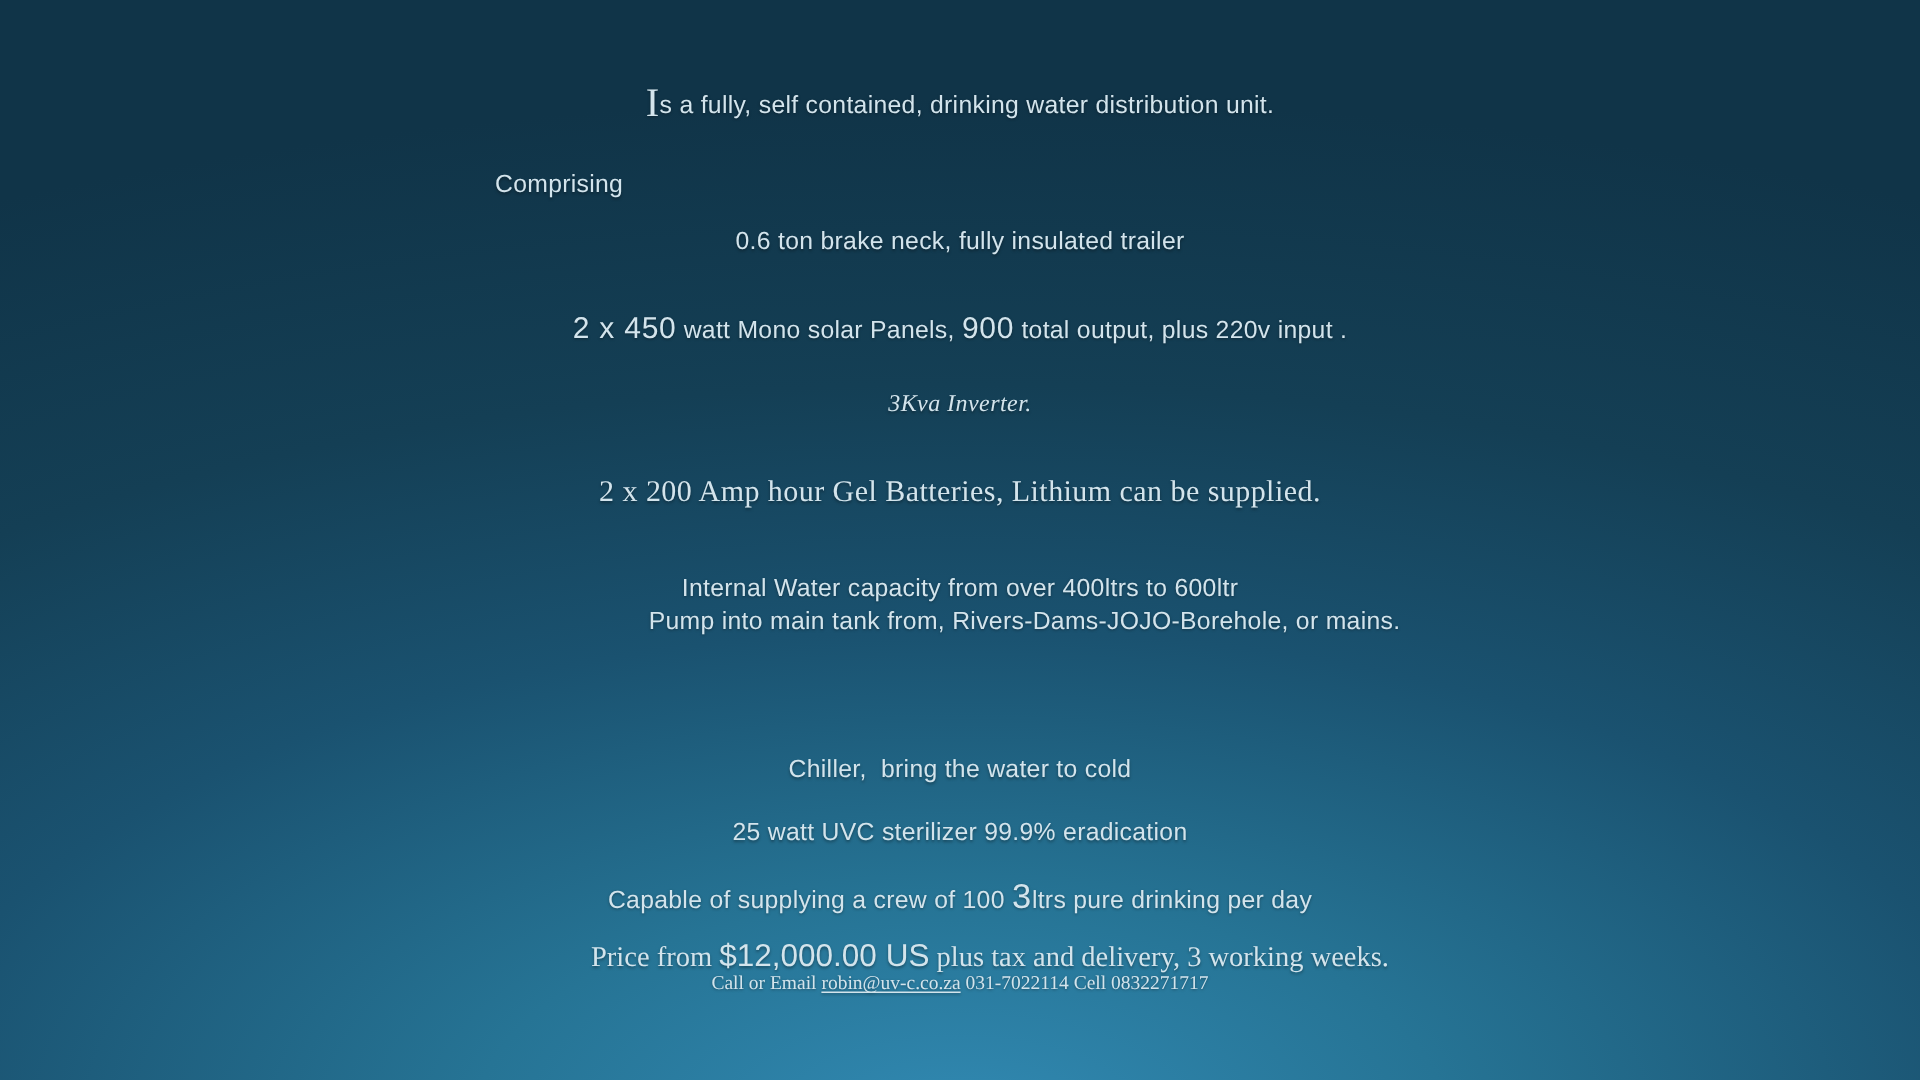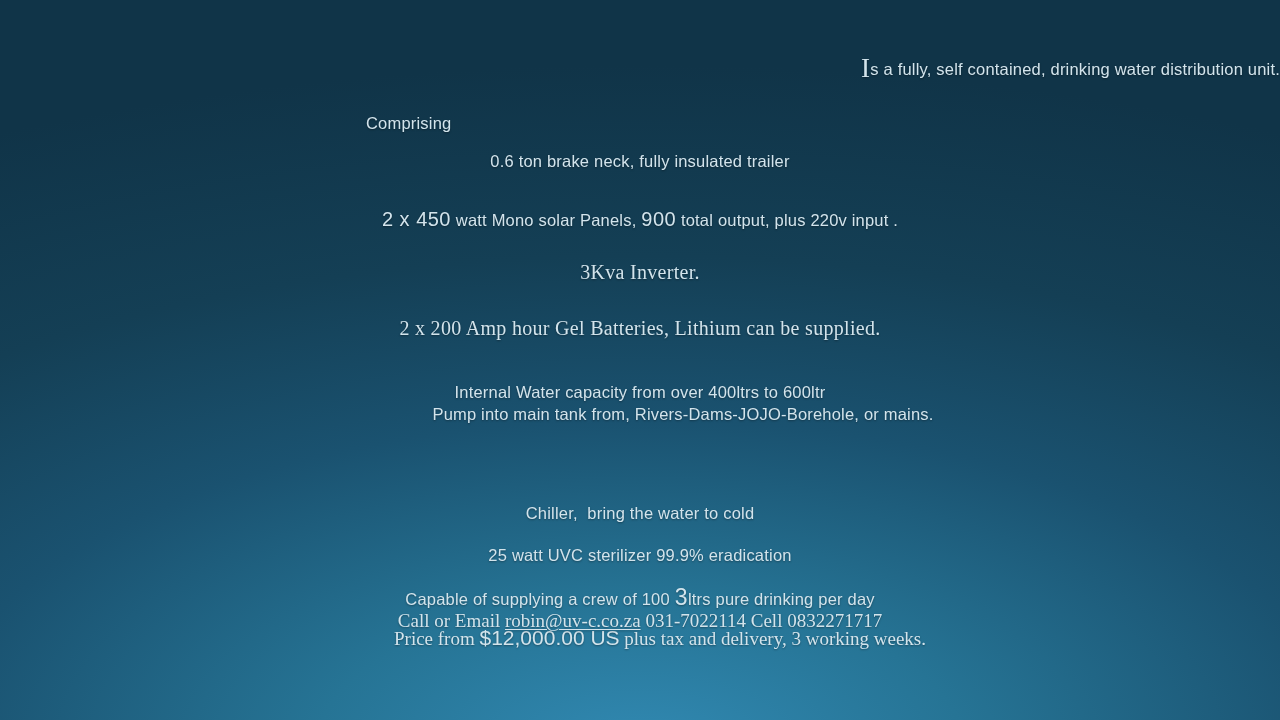--- a/index.html
+++ b/index.html
@@ -34,53 +34,52 @@
   .serif   { font-family: "Liberation Serif", "DejaVu Serif", serif; }
 
   #title {
     top: 8px;
     font-family: "Liberation Serif", "DejaVu Serif", serif;
     font-size: 33px;
     font-weight: 400;
     letter-spacing: 2px;
     color: #d9e8ef;
   }
-  #subtitle { top: 55px; text-align: right; }
+  #subtitle { top: 55px; }
   #subtitle .lead {
     font-family: "Liberation Serif", "DejaVu Serif", serif;
     font-size: 27px;
     line-height: 1;
     vertical-align: -2px;
   }
   #comprising {
     top: 114px;
     left: 330px;
     width: auto;
     text-align: center;
-    margin-left: 36px;
   }
   #trailer     { top: 152px; }
   #solar       { top: 203px; line-height: 33px; }
   .big-num     { font-size: 20px; letter-spacing: 0.5px; }
-  #inverter    { top: 261px; font-size: 20px; letter-spacing: 0.3px; }
+  #inverter    { top: 261px; font-size: 16px; letter-spacing: 0.3px; font-style: italic; }
   #batteries   { top: 317px; font-size: 20px; letter-spacing: 0.3px; }
   #water-capacity { top: 383px; }
   #water-sources  { top: 405px; margin-left: 43px; }
   #filtration  { top: 459px; }
   #chiller     { top: 504px; }
   #sterilizer  { top: 546px; }
   #crew        { top: 584px; line-height: 26px; }
   #crew .big-num { font-size: 23px; }
   #price       { top: 626px; font-size: 19px; padding-left: 20px; }
   #price .amount {
     font-family: "Liberation Sans", sans-serif;
     font-size: 21px;
     letter-spacing: 0px;
   }
-  #contact     { top: 610px; font-size: 19px; }
+  #contact     { top: 647px; font-size: 13px; }
   #contact a.email {
     color: #d3e4ec;
     text-decoration: underline;
     text-underline-offset: 2px;
     cursor: pointer;
   }
 </style>
 </head>
 <body>
 

